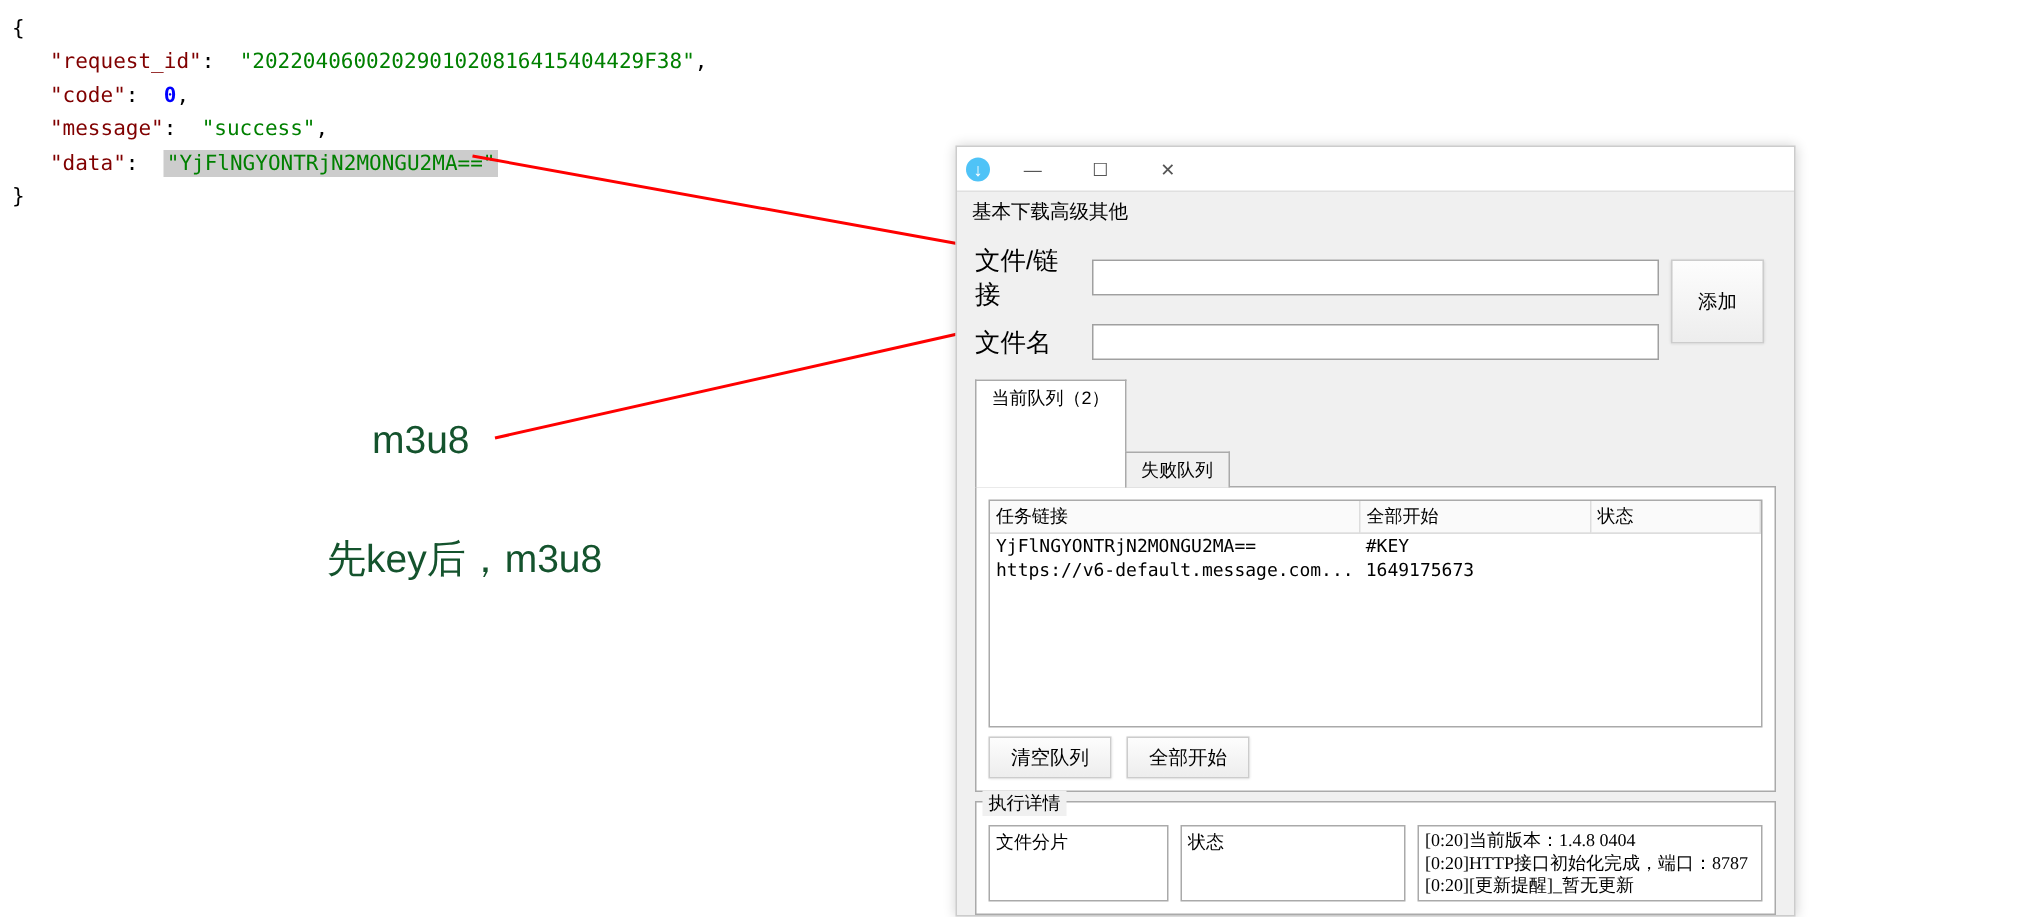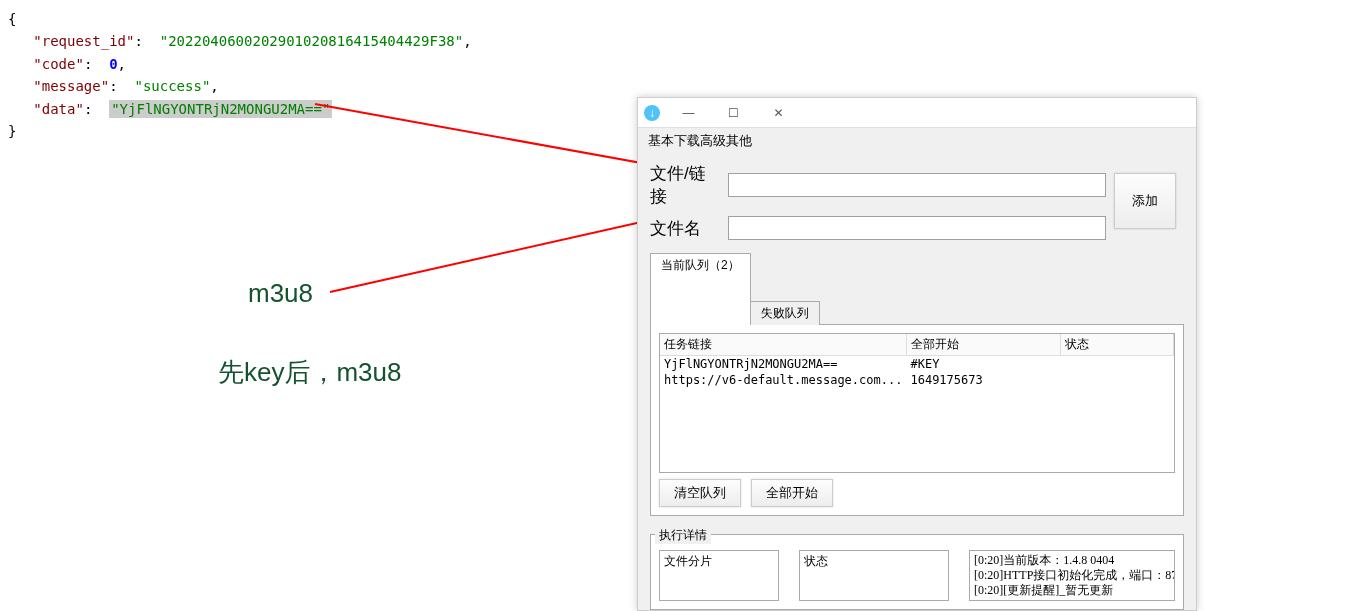--- a/index.html
+++ b/index.html
@@ -205,37 +205,37 @@
     .std-btn {
       border: 1px solid #ccc;
       background: linear-gradient(#fdfdfd,#ededed);
       padding: 4px 14px;
       font-size: 13px;
       cursor: pointer;
       box-shadow: 0 0 2px rgba(0,0,0,0.15);
     }
     
     .details-panel {
-      margin: 12px 12px 0 12px;
+      margin: 0 12px 0 12px;
       border: 1px solid #aaa;
       background: #fff;
       padding: 4px 8px 8px 8px;
       font-size: 12px;
     }
     .details-label {
       position: relative;
       top: -12px;
       background: #f0f0f0;
       padding: 0 4px;
       margin-left: -4px;
       display: inline-block;
     }
     .details-row {
       display: flex;
-      gap: 20px;
+      gap: 8px;
       margin-top: -6px;
     }
     .details-col {
       border: 1px solid #aaa;
       background: #fff;
       padding: 2px 4px;
       font-size: 12px;
     }
     .details-col.c1 { width: 120px; }
     .details-col.c2 { width: 150px; }

